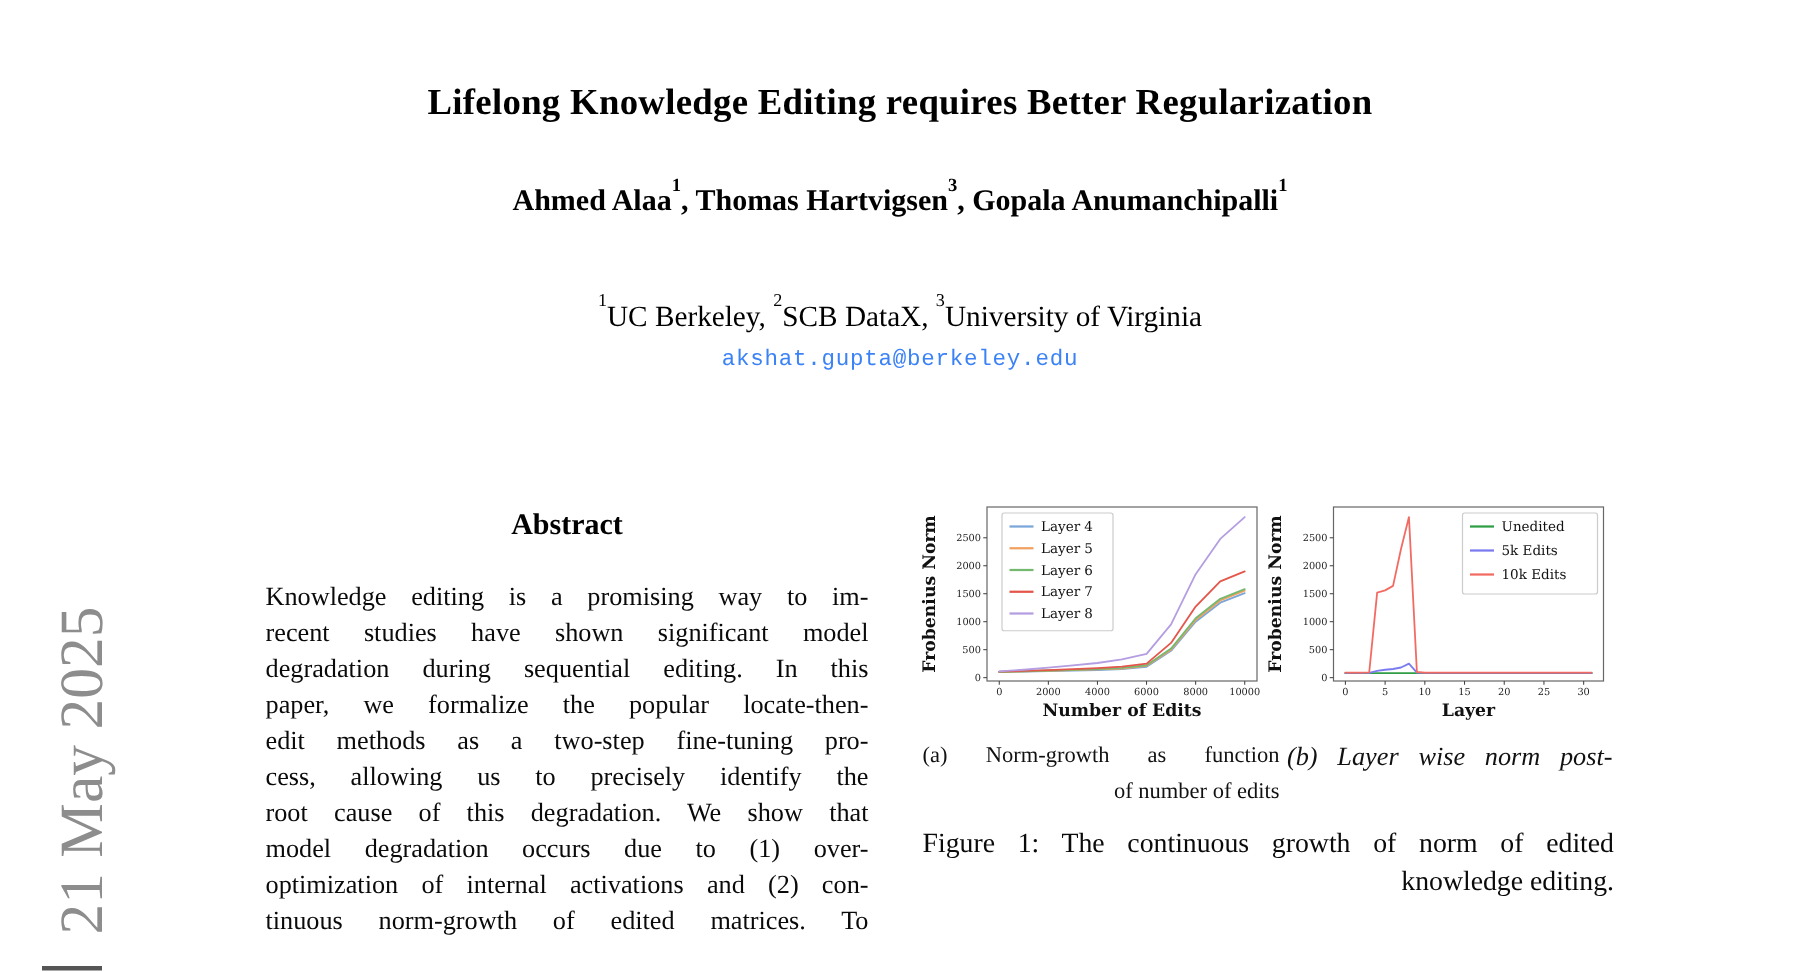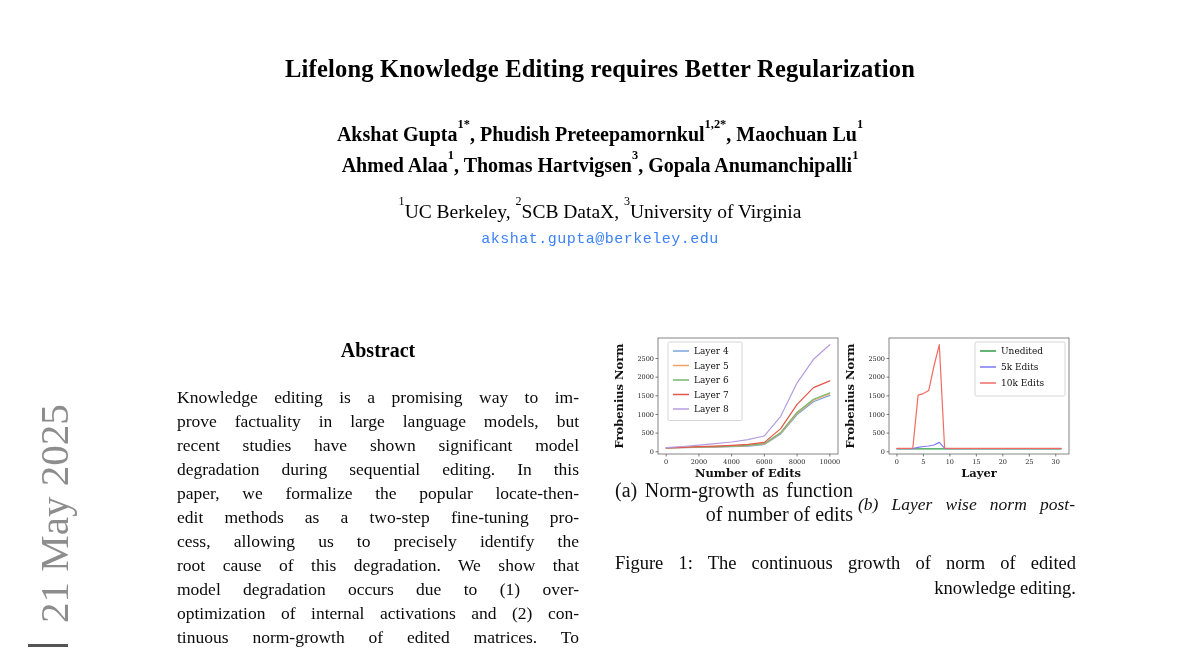--- a/index.html
+++ b/index.html
@@ -26,48 +26,46 @@
   .abs-h{position:absolute;left:177px;top:339px;width:402px;text-align:center;
          font-size:20px;font-weight:bold;}
   .abs-t{position:absolute;left:177px;top:369px;width:402px;font-size:17.5px;
          line-height:24px;color:#0a0a0a;margin-top:16px;}
   .jline{text-align:justify;text-align-last:justify;}
 
   .chart{position:absolute;width:232px;height:152px;}
   #chartA{left:612px;top:330px;}
   #chartB{left:843px;top:330px;}
 
-  .cap-a{position:absolute;left:615px;top:478px;width:238px;font-size:20px;line-height:24px;color:#111;}
+  .cap-a{position:absolute;left:615px;top:492px;width:238px;font-size:15px;line-height:24px;color:#111;}
   .cap-b{position:absolute;left:858px;top:492px;width:217px;font-size:17.5px;line-height:24px;color:#111;font-style:italic;}
   .figcap{position:absolute;left:615px;top:551px;width:461px;font-size:18.5px;line-height:25px;color:#0a0a0a;}
   .plainline{text-align:right;}
 </style>
 </head>
 <body>
 
 <div class="page">
 
   <div class="banner">21 May 2025</div>
   <div class="edge-artifact"></div>
 
   <div class="title">Lifelong Knowledge Editing requires Better Regularization</div>
 
   <div class="authors">
-    <div><span>Akshat Gupta</span><sup>1*</sup><span>, </span><span>Phudish Preteepamornkul</span><sup>1,2*</sup><span>, </span><span>Maochuan Lu</span><sup>1</sup></div>
     <div><span>Ahmed Alaa</span><sup>1</sup><span>, </span><span>Thomas Hartvigsen</span><sup>3</sup><span>, </span><span>Gopala Anumanchipalli</span><sup>1</sup></div>
   </div>
 
   <div class="affil"><sup>1</sup><span>UC Berkeley</span><span>, </span><sup>2</sup><span>SCB DataX</span><span>, </span><sup>3</sup><span>University of Virginia</span></div>
 
   <div class="email">akshat.gupta@berkeley.edu</div>
 
   <div class="abs-h">Abstract</div>
   <div class="abs-t">
     <div class="jline">Knowledge editing is a promising way to im-</div>
-    <div class="jline">prove factuality in large language models, but</div>
     <div class="jline">recent studies have shown significant model</div>
     <div class="jline">degradation during sequential editing. In this</div>
     <div class="jline">paper, we formalize the popular locate-then-</div>
     <div class="jline">edit methods as a two-step fine-tuning pro-</div>
     <div class="jline">cess, allowing us to precisely identify the</div>
     <div class="jline">root cause of this degradation. We show that</div>
     <div class="jline">model degradation occurs due to (1) over-</div>
     <div class="jline">optimization of internal activations and (2) con-</div>
     <div class="jline">tinuous norm-growth of edited matrices. To</div>
   </div>

